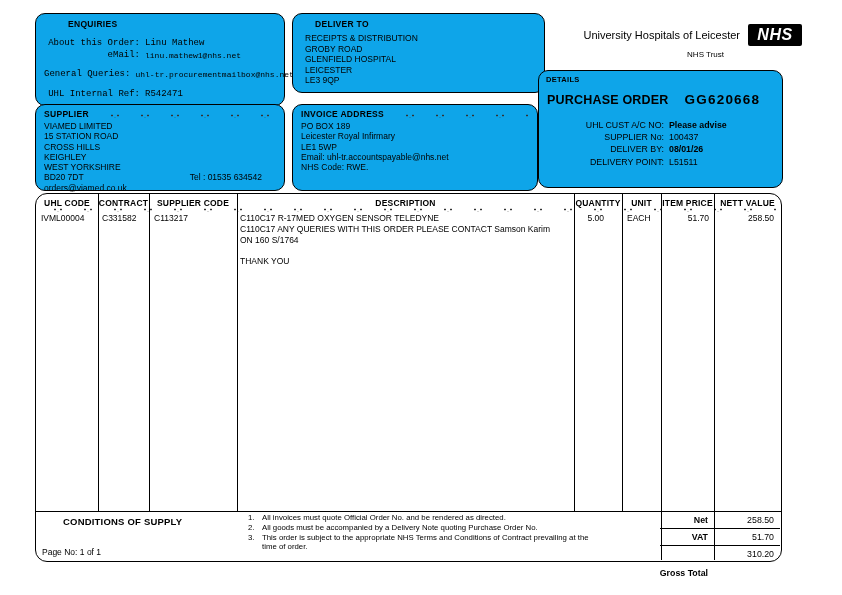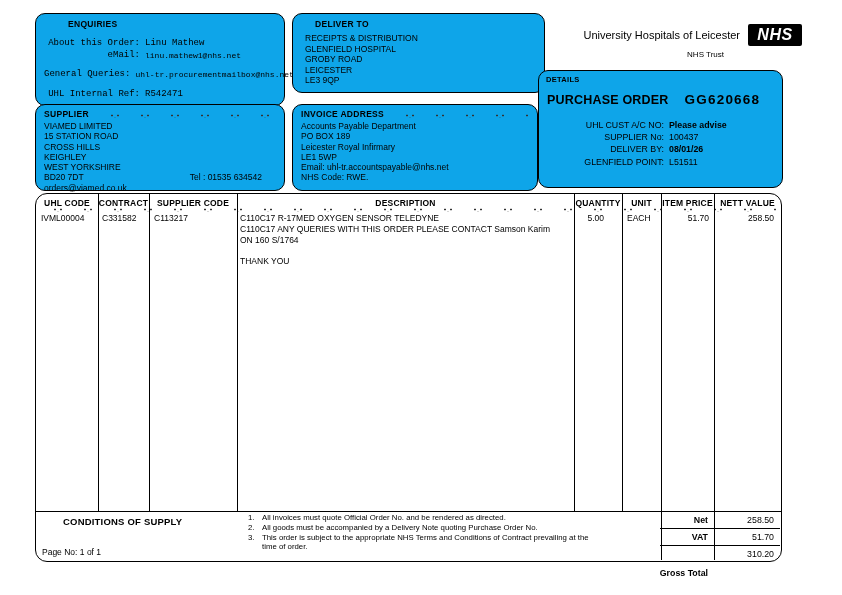--- a/index.html
+++ b/index.html
@@ -94,22 +94,22 @@
       <span class="lab">UHL Internal Ref:</span>
       <span class="val">R542471</span>
     </div>
   </div>
 </div>
 
 <div class="box" id="box-deliver">
   <div class="btitle">DELIVER TO</div>
   <div class="addr-lines">
     <div>RECEIPTS &amp; DISTRIBUTION</div>
+    <div>GROBY ROAD</div>
     <div>GLENFIELD HOSPITAL</div>
-    <div>GROBY ROAD</div>
     <div>LEICESTER</div>
     <div>LE3 9QP</div>
   </div>
 </div>
 
 <div id="brand">
   <span id="brand-org">University Hospitals of Leicester</span>
   <span id="nhs-logo">NHS</span>
 </div>
 <div id="brand-sub">NHS Trust</div>
@@ -127,21 +127,21 @@
     </div>
     <div class="det-row">
       <span class="lab">SUPPLIER No:</span>
       <span class="val">100437</span>
     </div>
     <div class="det-row bold">
       <span class="lab">DELIVER BY:</span>
       <span class="val">08/01/26</span>
     </div>
     <div class="det-row">
-      <span class="lab">GLENFIELD POINT:</span>
+      <span class="lab">DELIVERY POINT:</span>
       <span class="val">L51511</span>
     </div>
   </div>
 </div>
 
 <div class="box" id="box-supplier">
   <div class="hdr-row">
     <span class="btitle">SUPPLIER</span>
     <span class="dither"></span>
   </div>
@@ -158,21 +158,20 @@
     <div>orders@viamed.co.uk</div>
   </div>
 </div>
 
 <div class="box" id="box-invoice">
   <div class="hdr-row">
     <span class="btitle">INVOICE ADDRESS</span>
     <span class="dither"></span>
   </div>
   <div class="sup-lines">
-    <div>Accounts Payable Department</div>
     <div>PO BOX 189</div>
     <div>Leicester Royal Infirmary</div>
     <div>LE1 5WP</div>
     <div>Email: uhl-tr.accountspayable@nhs.net</div>
     <div>NHS Code: RWE.</div>
   </div>
 </div>
 
 <div id="order-table">
   <div class="th" style="left:0;width:62px;">UHL CODE</div>

